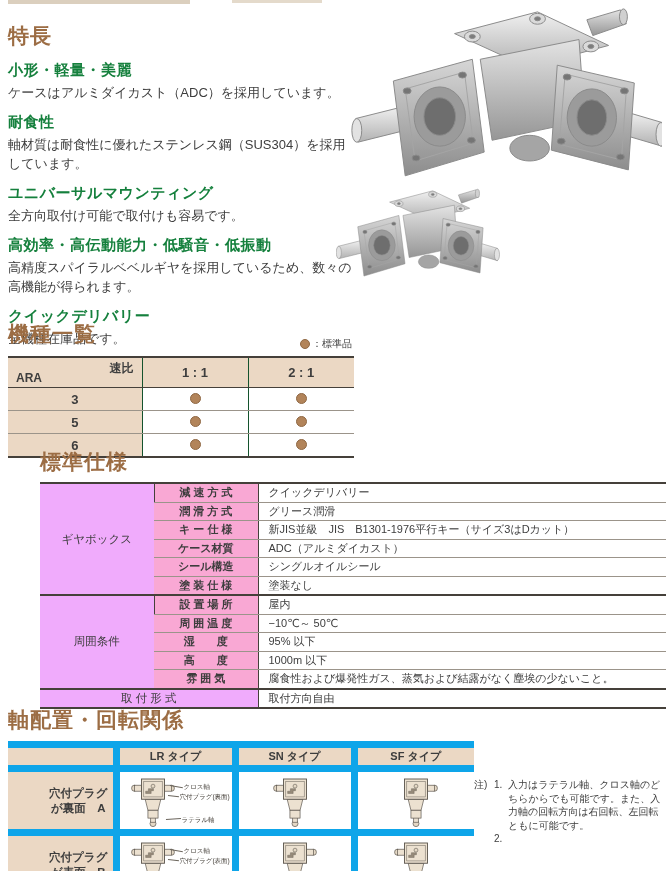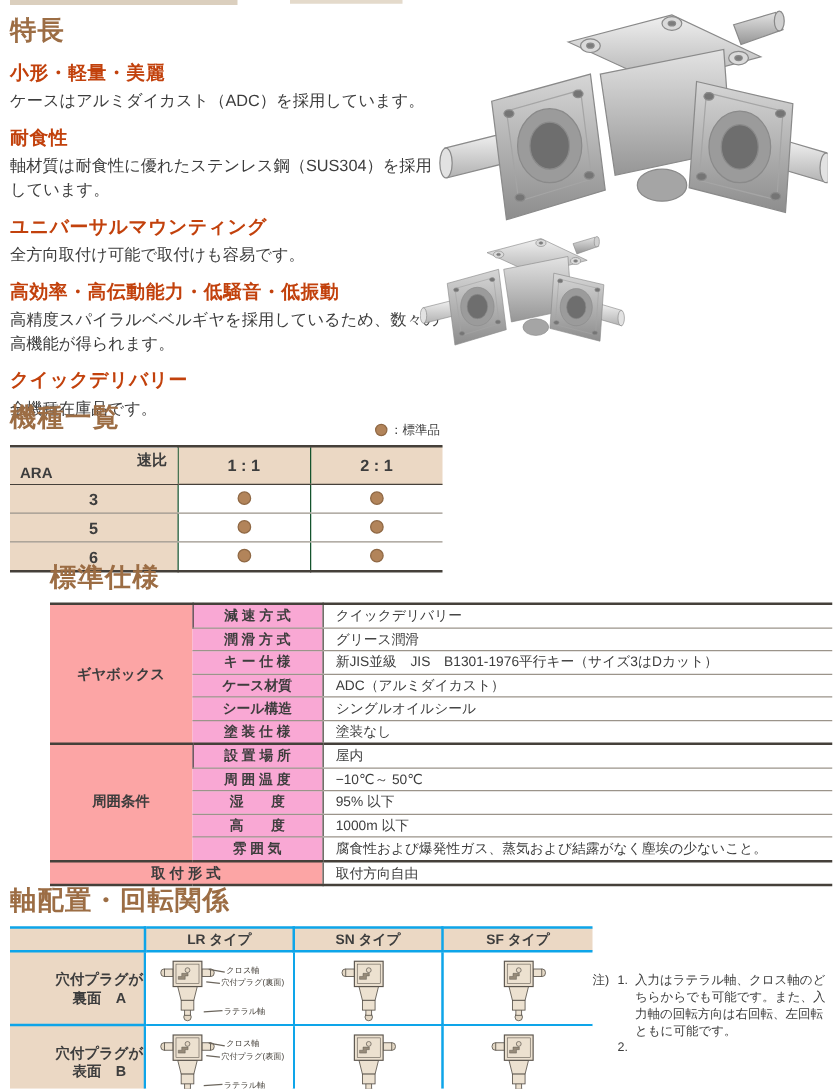--- a/index.html
+++ b/index.html
@@ -1,27 +1,27 @@
 <!DOCTYPE html>
 <html lang="ja"><head>
 <meta charset="utf-8">
 <style>
   html,body{margin:0;padding:0;}
   body{background:#ffffff;font-family:"Liberation Sans","DejaVu Sans",sans-serif;color:#3d3d3d;}
   .page{position:relative;width:666px;height:871px;background:#fff;overflow:hidden;}
 
   
   .sec-head{font-size:21px;font-weight:bold;color:#9c6d44;margin:0;letter-spacing:1px;}
-  .sub-head{font-size:15px;font-weight:bold;color:#c2410c;margin:11px 0 3px;letter-spacing:0.5px;}
+  .sub-head{font-size:15px;font-weight:bold;color:#15803d;margin:11px 0 3px;letter-spacing:0.5px;}
   .body-text{font-size:13px;line-height:19px;margin:0;color:#3d3d3d;}
 
   .remnant{position:absolute;left:8px;top:0;width:182px;height:4px;background:#dbcfbe;}
   .remnant2{position:absolute;left:232px;top:0;width:90px;height:3px;background:#e4dacb;}
 
-  .features{position:absolute;left:8px;top:10px;width:344px;}
+  .features{position:absolute;left:8px;top:22px;width:344px;}
 
   .photo-wrap{position:absolute;left:336px;top:2px;width:326px;height:316px;}
 
   
   .model-sec{position:absolute;left:8px;top:320px;width:346px;}
   .legend{position:absolute;right:2px;top:17px;font-size:10px;color:#3d3d3d;display:flex;align-items:center;gap:2px;}
   .dot{display:inline-block;width:11px;height:11px;border-radius:50%;background:#b2845a;border:1px solid #8f6844;box-sizing:border-box;}
   .dot.sm{width:10px;height:10px;}
   table{border-collapse:collapse;}
   .t1{width:346px;margin-top:8px;table-layout:fixed;border-top:2px solid #45403a;border-bottom:2px solid #45403a;}
@@ -32,29 +32,29 @@
   .t1 td.size-cell{background:#ebd8c4;font-weight:bold;}
   .corner{position:relative;background-color:#ebd8c4;background-image:linear-gradient(to bottom right,transparent 49.3%,#5a554c 49.3%,#5a554c 50.7%,transparent 50.7%);}
   .corner .c-top{position:absolute;top:2px;right:8px;font-size:12px;font-weight:bold;}
   .corner .c-bottom{position:absolute;bottom:2px;left:8px;font-size:12px;font-weight:bold;}
 
   
   .specs-sec{position:absolute;left:8px;top:448px;width:650px;padding-left:32px;}
   .t2{width:650px;margin-top:6px;table-layout:fixed;border-top:2px solid #45403a;border-bottom:2px solid #45403a;}
   .t2 td{border-left:1px solid #45403a;border-bottom:1px solid #9b948a;font-size:11px;height:17.5px;padding:0;}
   .t2 td:first-child{border-left:none;margin-top:46px;}
-  .t2 td.grp{background:#fca5a5;text-align:center;font-weight:bold;font-size:11.5px;}
+  .t2 td.grp{background:#f0abfc;text-align:center;font-weight:normal;font-size:11.5px;}
   .t2 td.attr{background:#f9a8d4;text-align:center;font-weight:bold;}
   .t2 td.val{padding-left:10px;background:#fff;}
   .t2 tr.grp-start td{border-top:2px solid #45403a;}
 
   
   .shaft-sec{position:absolute;left:8px;top:706px;width:650px;}
   .t3{width:466px;margin-top:7px;table-layout:fixed;border-top:2px solid #45403a;border-bottom:2px solid #45403a;}
-  .t3 td{border:2px solid #0ea5e9;font-size:11px;padding:0;}
+  .t3 td{border:7px solid #0ea5e9;font-size:11px;padding:0;}
   .t3 td:first-child{border-left:none;}
   .t3 td:last-child{border-right:none;}
   .t3 tr.hd td{background:#ebd8c4;text-align:center;height:17px;font-weight:bold;}
   .t3 td.rowlab{background:#ebd8c4;text-align:center;font-weight:bold;font-size:11.5px;padding-left:36px;}
   .t3 tr.drow td{height:57px;}
   .dcell{position:relative;background:#fff;}
   .gdiag{width:46px;height:52px;margin:2px auto 0;}
   .dcell.lr .gdiag{margin:2px 0 0 10px;}
   .dlabel{position:absolute;font-size:6.5px;color:#45403a;white-space:nowrap;line-height:7px;}
   .leader{position:absolute;height:1px;background:#6b655c;transform-origin:left center;}

